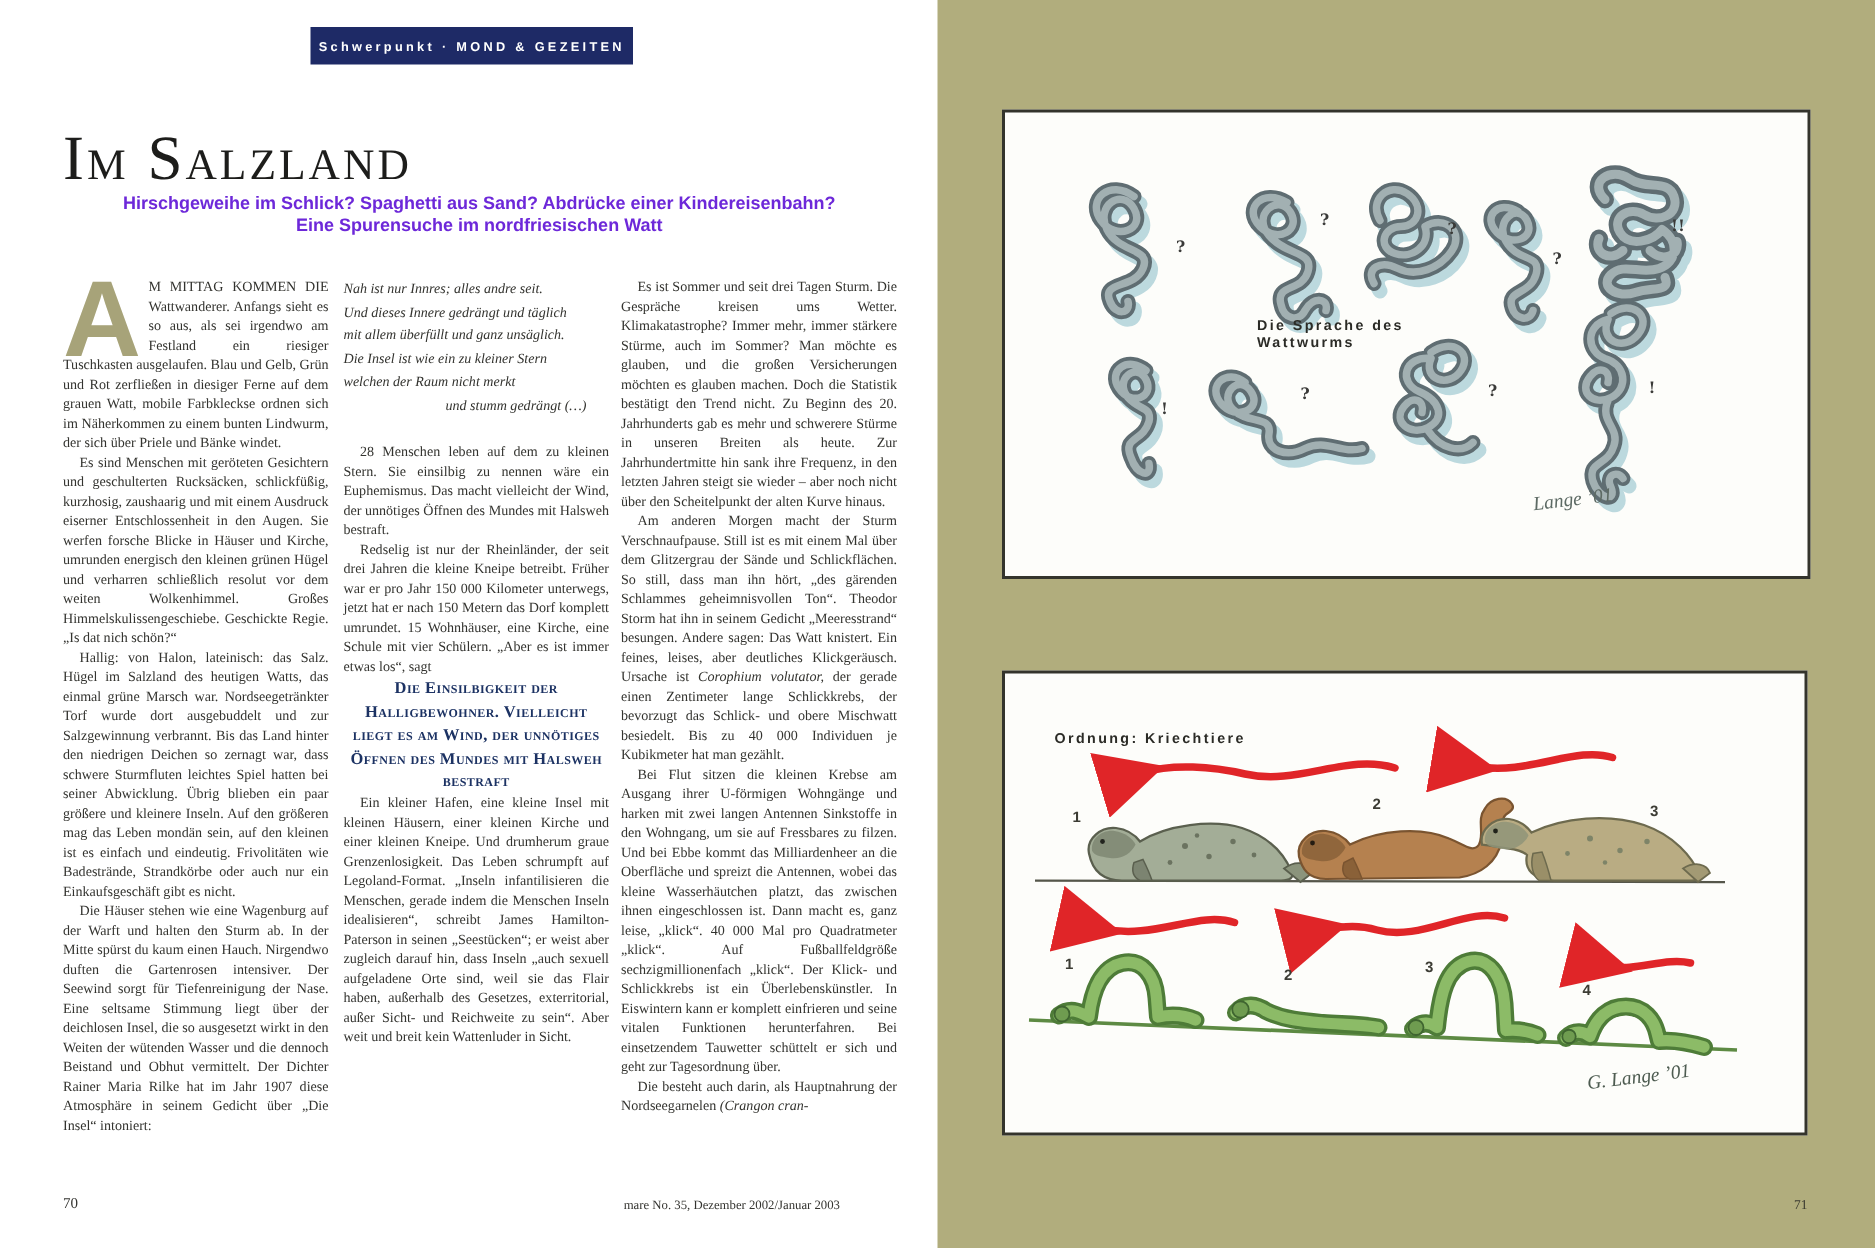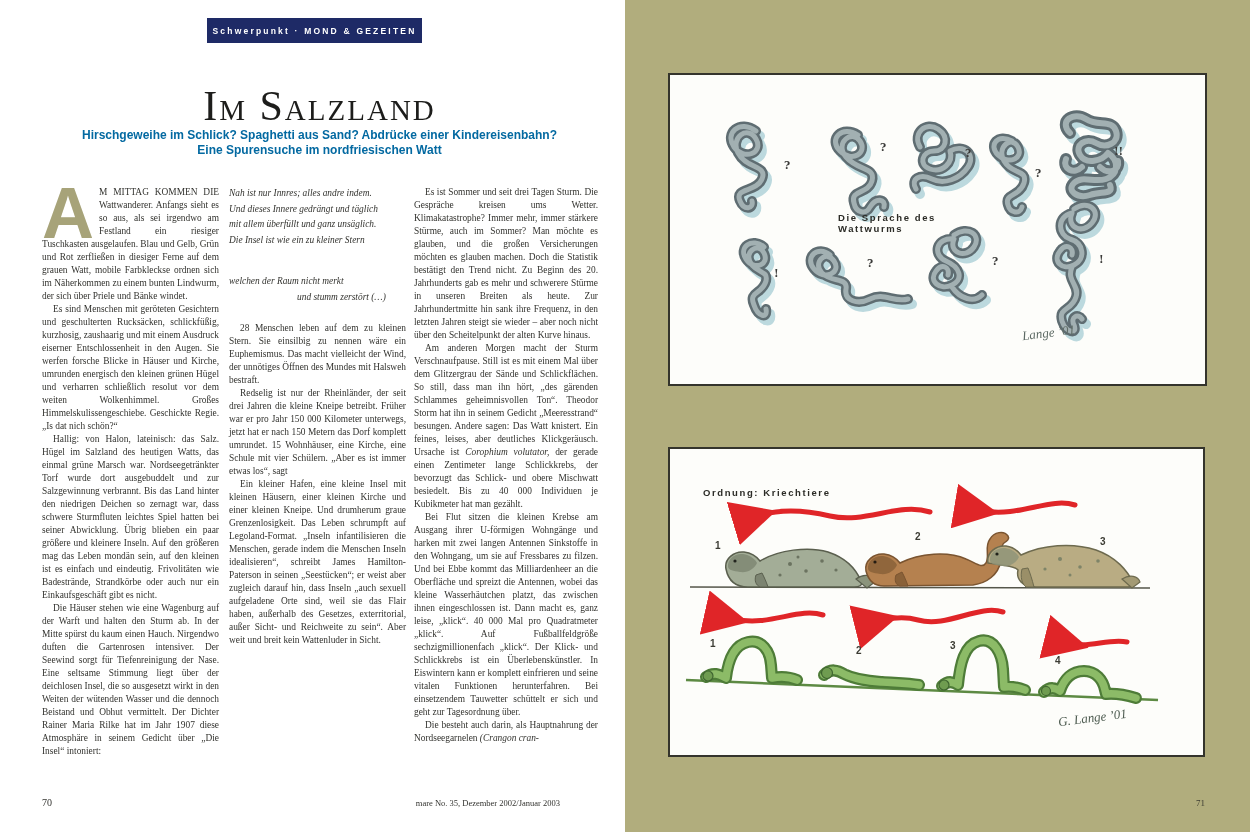--- a/index.html
+++ b/index.html
@@ -3,37 +3,37 @@
 <meta charset="utf-8">
 <style>
   html,body{margin:0;padding:0;background:#888;}
   .spread{position:relative;width:1250px;height:832px;background:#fff;overflow:hidden;
           font-family:"Liberation Serif",serif;color:#33332f;}
   
   .page-left{position:absolute;left:0;top:0;width:625px;height:832px;background:#ffffff;}
   .kicker{position:absolute;left:207px;top:18px;width:215px;height:25px;background:#1e2a66;
           color:#fff;font-family:"Liberation Sans",sans-serif;font-weight:bold;font-size:8.5px;
           letter-spacing:2.2px;display:flex;align-items:center;justify-content:center;}
-  .title{position:absolute;left:42px;top:82px;width:555px;margin:0;text-align:center;
+  .title{position:absolute;left:42px;top:82px;width:555px;margin:0;text-align:left;
          font-variant:small-caps;font-weight:normal;font-size:42px;letter-spacing:2px;color:#1d1d1b;}
   .subtitle{position:absolute;left:42px;top:128px;width:555px;text-align:center;
             font-family:"Liberation Sans",sans-serif;font-weight:bold;font-size:12px;
-            line-height:15px;color:#0369a1;}
+            line-height:15px;color:#6d28d9;}
   .byline{position:absolute;left:42px;top:161px;width:555px;font-style:italic;font-size:11px;color:#2a2a28;}
   .byline span{margin-right:26px;}
   .col{position:absolute;top:186px;font-size:9.4px;line-height:13px;text-align:justify;}
   .col1{left:42px;width:177px;}
   .col2{left:229px;width:177px;}
   .col3{left:414px;width:184px;}
   .col p{margin:0;}
   .col p.ind{text-indent:11px;}
   .dropcap{float:left;font-family:"Liberation Sans",sans-serif;font-weight:bold;
            font-size:72px;line-height:50px;height:50px;color:#a7a379;margin:2px 5px 0 0;}
   .poem{font-style:italic;line-height:15.5px;text-align:left;margin-bottom:17px;}
-  .poem .st2{margin-top:26px;}
+  .poem .st2{margin-top:0;}
   .poem .indented{margin-left:68px;}
   .pullquote{margin:15px 0;text-align:center;color:#1c3263;font-variant:small-caps;
              font-weight:bold;font-size:11px;line-height:15.5px;letter-spacing:.3px;text-indent:0;}
   .species{font-style:italic;}
   .footer-page{position:absolute;left:42px;top:797px;font-size:10px;}
   .footer-issue{position:absolute;left:300px;top:798px;width:260px;text-align:right;font-size:8.5px;}
   
   .page-right{position:absolute;left:625px;top:0;width:625px;height:832px;background:#b1ad7d;}
   .panel{position:absolute;background:#fdfdfa;border:2px solid #34342c;}
   .panel-watt{left:43px;top:73px;width:535px;height:309px;}
@@ -72,29 +72,30 @@
 
     <div class="col col1">
       <p><span class="dropcap">A</span><span>M MITTAG KOMMEN DIE Wattwanderer. Anfangs sieht es so aus, als sei irgendwo am Festland ein riesiger Tuschkasten ausgelaufen. Blau und Gelb, Grün und Rot zerfließen in diesiger Ferne auf dem grauen Watt, mobile Farbkleckse ordnen sich im Näherkommen zu einem bunten Lindwurm, der sich über Priele und Bänke windet.</span></p>
       <p class="ind">Es sind Menschen mit geröteten Gesichtern und geschulterten Rucksäcken, schlickfüßig, kurzhosig, zaushaarig und mit einem Ausdruck eiserner Entschlossenheit in den Augen. Sie werfen forsche Blicke in Häuser und Kirche, umrunden energisch den kleinen grünen Hügel und verharren schließlich resolut vor dem weiten Wolkenhimmel. Großes Himmelskulissengeschiebe. Geschickte Regie. „Is dat nich schön?“</p>
       <p class="ind">Hallig: von Halon, lateinisch: das Salz. Hügel im Salzland des heutigen Watts, das einmal grüne Marsch war. Nordseegetränkter Torf wurde dort ausgebuddelt und zur Salzgewinnung verbrannt. Bis das Land hinter den niedrigen Deichen so zernagt war, dass schwere Sturmfluten leichtes Spiel hatten bei seiner Abwicklung. Übrig blieben ein paar größere und kleinere Inseln. Auf den größeren mag das Leben mondän sein, auf den kleinen ist es einfach und eindeutig. Frivolitäten wie Badestrände, Strandkörbe oder auch nur ein Einkaufsgeschäft gibt es nicht.</p>
       <p class="ind">Die Häuser stehen wie eine Wagenburg auf der Warft und halten den Sturm ab. In der Mitte spürst du kaum einen Hauch. Nirgendwo duften die Gartenrosen intensiver. Der Seewind sorgt für Tiefenreinigung der Nase. Eine seltsame Stimmung liegt über der deichlosen Insel, die so ausgesetzt wirkt in den Weiten der wütenden Wasser und die dennoch Beistand und Obhut vermittelt. Der Dichter Rainer Maria Rilke hat im Jahr 1907 diese Atmosphäre in seinem Gedicht über „Die Insel“ intoniert:</p>
     </div>
 
     <div class="col col2">
       <div class="poem">
-        <div>Nah ist nur Innres; alles andre indem.</div>
+        <div>Nah ist nur Innres; alles andre seit.</div>
         <div>Und dieses Innere gedrängt und täglich</div>
         <div>mit allem überfüllt und ganz unsäglich.</div>
         <div>Die Insel ist wie ein zu kleiner Stern</div>
         <div class="st2">welchen der Raum nicht merkt</div>
-        <div class="indented">und stumm zerstört (…)</div>
+        <div class="indented">und stumm gedrängt (…)</div>
       </div>
       <p class="ind">28 Menschen leben auf dem zu kleinen Stern. Sie einsilbig zu nennen wäre ein Euphemismus. Das macht vielleicht der Wind, der unnötiges Öffnen des Mundes mit Halsweh bestraft.</p>
       <p class="ind">Redselig ist nur der Rheinländer, der seit drei Jahren die kleine Kneipe betreibt. Früher war er pro Jahr 150 000 Kilometer unterwegs, jetzt hat er nach 150 Metern das Dorf komplett umrundet. 15 Wohnhäuser, eine Kirche, eine Schule mit vier Schülern. „Aber es ist immer etwas los“, sagt</p>
+      <p class="pullquote">Die Einsilbigkeit der Halligbewohner. Vielleicht liegt es am Wind, der unnötiges Öffnen des Mundes mit Halsweh bestraft</p>
       <p class="ind">Ein kleiner Hafen, eine kleine Insel mit kleinen Häusern, einer kleinen Kirche und einer kleinen Kneipe. Und drumherum graue Grenzenlosigkeit. Das Leben schrumpft auf Legoland-Format. „Inseln infantilisieren die Menschen, gerade indem die Menschen Inseln idealisieren“, schreibt James Hamilton-Paterson in seinen „Seestücken“; er weist aber zugleich darauf hin, dass Inseln „auch sexuell aufgeladene Orte sind, weil sie das Flair haben, außerhalb des Gesetzes, exterritorial, außer Sicht- und Reichweite zu sein“. Aber weit und breit kein Wattenluder in Sicht.</p>
     </div>
 
     <div class="col col3">
       <p class="ind">Es ist Sommer und seit drei Tagen Sturm. Die Gespräche kreisen ums Wetter. Klimakatastrophe? Immer mehr, immer stärkere Stürme, auch im Sommer? Man möchte es glauben, und die großen Versicherungen möchten es glauben machen. Doch die Statistik bestätigt den Trend nicht. Zu Beginn des 20. Jahrhunderts gab es mehr und schwerere Stürme in unseren Breiten als heute. Zur Jahrhundertmitte hin sank ihre Frequenz, in den letzten Jahren steigt sie wieder – aber noch nicht über den Scheitelpunkt der alten Kurve hinaus.</p>
       <p class="ind"><span>Am anderen Morgen macht der Sturm Verschnaufpause. Still ist es mit einem Mal über dem Glitzergrau der Sände und Schlickflächen. So still, dass man ihn hört, „des gärenden Schlammes geheimnisvollen Ton“. Theodor Storm hat ihn in seinem Gedicht „Meeresstrand“ besungen. Andere sagen: Das Watt knistert. Ein feines, leises, aber deutliches Klickgeräusch. Ursache ist </span><span class="species">Corophium volutator,</span><span> der gerade einen Zentimeter lange Schlickkrebs, der bevorzugt das Schlick- und obere Mischwatt besiedelt. Bis zu 40 000 Individuen je Kubikmeter hat man gezählt.</span></p>
       <p class="ind">Bei Flut sitzen die kleinen Krebse am Ausgang ihrer U-förmigen Wohngänge und harken mit zwei langen Antennen Sinkstoffe in den Wohngang, um sie auf Fressbares zu filzen. Und bei Ebbe kommt das Milliardenheer an die Oberfläche und spreizt die Antennen, wobei das kleine Wasserhäutchen platzt, das zwischen ihnen eingeschlossen ist. Dann macht es, ganz leise, „klick“. 40 000 Mal pro Quadratmeter „klick“. Auf Fußballfeldgröße sechzigmillionenfach „klick“. Der Klick- und Schlickkrebs ist ein Überlebenskünstler. In Eiswintern kann er komplett einfrieren und seine vitalen Funktionen herunterfahren. Bei einsetzendem Tauwetter schüttelt er sich und geht zur Tagesordnung über.</p>
       <p class="ind"><span>Die besteht auch darin, als Hauptnahrung der Nordseegarnelen </span><span class="species">(Crangon cran-</span></p>
     </div>
 

